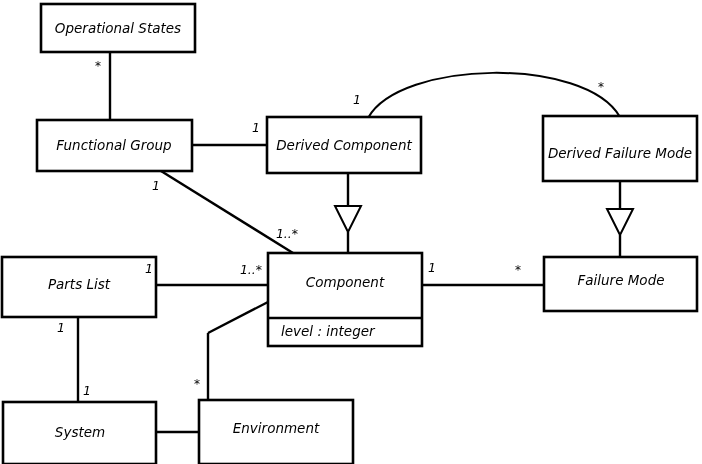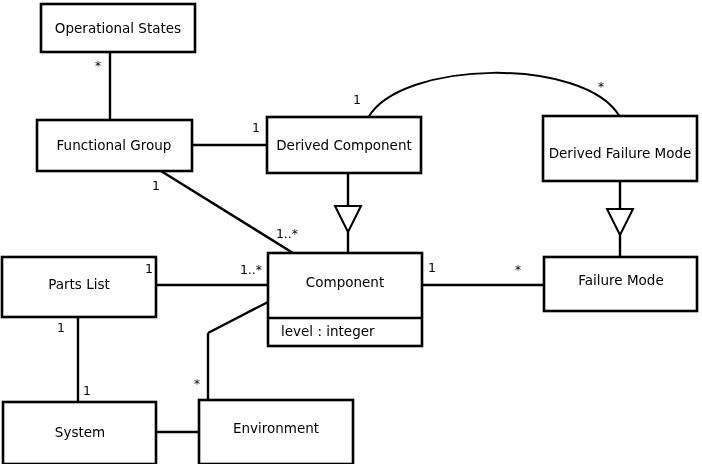--- a/index.html
+++ b/index.html
@@ -7,20 +7,21 @@
     padding: 0;
     background: #ffffff;
   }
   #diagram-root {
     position: relative;
     width: 702px;
     height: 464px;
     background: #ffffff;
     font-family: "DejaVu Sans", sans-serif;
     overflow: hidden;
+    font-style: italic;
   }
   #uml-svg {
     position: absolute;
     left: 0;
     top: 0;
     width: 702px;
     height: 464px;
   }
   .cls-box {
     fill: #ffffff;

